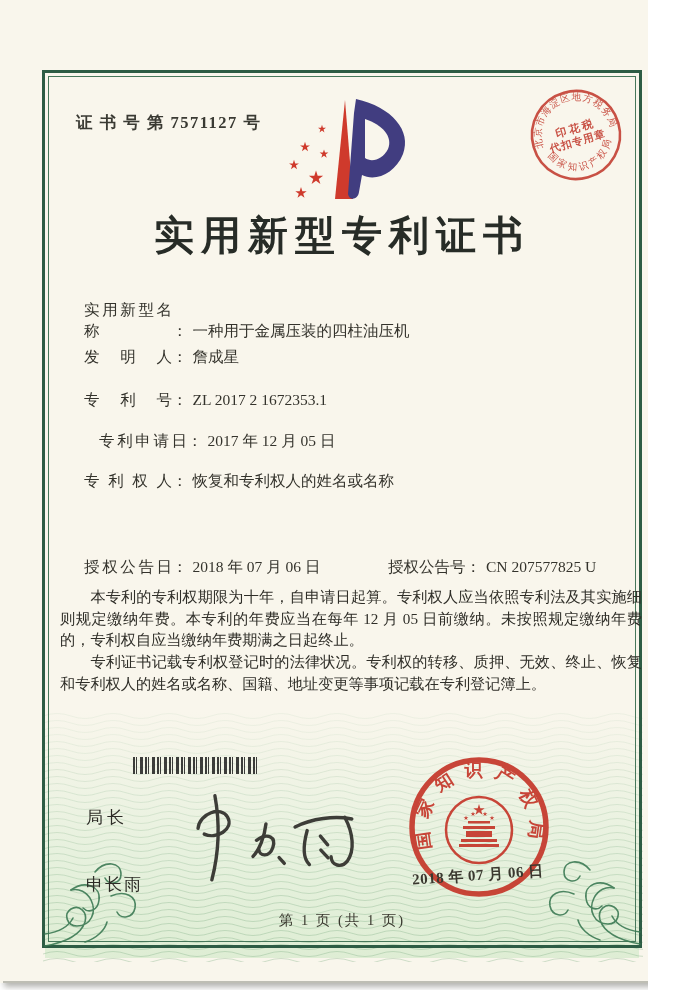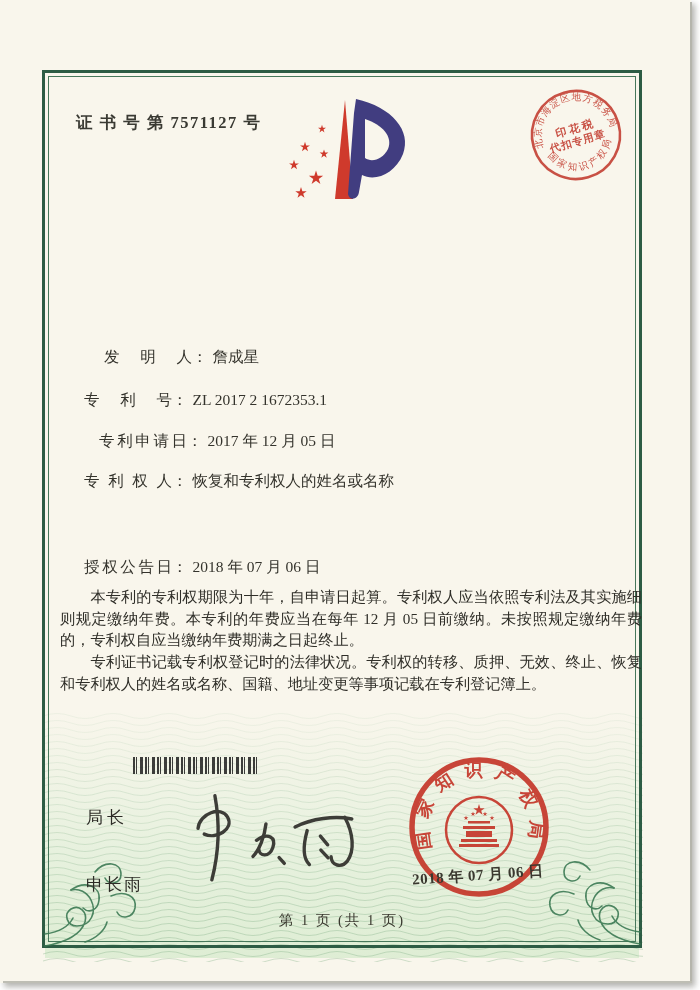--- a/index.html
+++ b/index.html
@@ -1,17 +1,17 @@
 <!DOCTYPE html>
 <html><head>
 <meta charset="utf-8">
 <style>
   * { margin:0; padding:0; box-sizing:border-box; }
   html,body { width:700px; height:990px; background:#fff; }
-  .stage { position:relative; width:700px; height:990px; overflow:hidden;
+  .stage { position:relative; width:648px; height:990px; overflow:hidden;
            font-family:"Liberation Serif","DejaVu Serif",serif; }
   .paper { position:absolute; left:0; top:0; width:691px; height:983px;
            background:#f9f6ec; box-shadow:4px 4px 6px rgba(108,108,100,.5); }
   .scan-edge-r { position:absolute; left:690px; top:2px; width:2px; height:981px; background:#b5b5ac; }
   .scan-edge-b { position:absolute; left:3px; top:981px; width:689px; height:2px; background:#bebeb4; }
 
   .wave-bg { position:absolute; left:45px; top:712px; width:594px; height:246px;
              background:linear-gradient(to bottom, rgba(233,243,228,0) 0%,
                         rgba(227,240,219,.8) 55%, rgba(221,237,211,.95) 100%); }
   .waves   { position:absolute; left:43px; top:712px; }
@@ -29,21 +29,21 @@
   .logo { position:absolute; left:272px; top:97px; }
   .tax-stamp { position:absolute; left:527px; top:86px; }
 
   .title { position:absolute; left:42px; top:208px; width:600px; text-align:center;
            font-size:40px; font-weight:bold; letter-spacing:7px; color:#272c27; }
 
   .row { position:absolute; left:84px; font-size:15.5px; color:#34332c; font-weight:500; }
   .row .lbl { display:inline-block; width:88px; text-align:justify; text-align-last:justify; }
   .row .colon { display:inline-block; margin-right:5px; }
   .row .val2 { display:block; margin-left:26px; }
-  .r1 { top:300px; } .r2 { top:347px;margin-left:20px; } .r3 { top:390px; } .r4 { top:431px;margin-left:15px; }
+  .r1 { top:300px; } .r2 { top:347px; } .r3 { top:390px; } .r4 { top:431px;margin-left:15px; }
   .r5 { top:471px; } .r6 { top:512px; } .r7 { top:557px; }
   .grant-no { position:absolute; left:388px; top:557px; font-size:15.5px; color:#34332c; font-weight:500; }
   .grant-no .colon { margin-right:5px; }
 
   .body-text { position:absolute; left:60px; top:586px; width:582px; font-size:15.2px;
                line-height:21.7px; color:#2f2e28; text-align:justify; }
   .body-text p { text-indent:2em; margin:0; }
 
   .barcode { position:absolute; left:133px; top:757px; width:124px; height:17px; opacity:.85;
              background:repeating-linear-gradient(90deg,#1c1c1c 0 2px,transparent 2px 3px,
@@ -159,35 +159,42 @@
       </text>
       <text x="49" y="46" text-anchor="middle" font-size="11" font-weight="bold">印 花 税</text>
       <text x="49" y="59" text-anchor="middle" font-size="10.5" font-weight="bold" letter-spacing="1">代扣专用章</text>
       <path id="barc" d="M17.3 63.8 A35 35 0 0 0 80.7 63.8" fill="none"></path>
       <text font-size="9.6" letter-spacing="2.5">
         <textPath href="#barc" startOffset="50%" text-anchor="middle">国家知识产权局</textPath>
       </text>
     </g>
   </svg>
 
-
+  <div class="title">实用新型专利证书</div>
+
+  <div class="row r1">
+    <span class="lbl">实用新型名称</span><span class="colon">：</span><span class="val">一种用于金属压装的四柱油压机</span>
+  </div>
   <div class="row r2">
     <span class="lbl">发明人</span><span class="colon">：</span><span class="val">詹成星</span>
   </div>
   <div class="row r3">
     <span class="lbl">专利号</span><span class="colon">：</span><span class="val">ZL 2017 2 1672353.1</span>
   </div>
   <div class="row r4">
     <span class="lbl">专利申请日</span><span class="colon">：</span><span class="val">2017 年 12 月 05 日</span>
   </div>
   <div class="row r5">
     <span class="lbl">专利权人</span><span class="colon">：</span><span class="val">恢复和专利权人的姓名或名称</span>
   </div>
   <div class="row r7">
     <span class="lbl">授权公告日</span><span class="colon">：</span><span class="val">2018 年 07 月 06 日</span>
+  </div>
+  <div class="grant-no">
+    <span>授权公告号</span><span class="colon">：</span><span>CN 207577825 U</span>
   </div>
 
   <div class="body-text">
     <p>本专利的专利权期限为十年，自申请日起算。专利权人应当依照专利法及其实施细则规定缴纳年费。本专利的年费应当在每年 12 月 05 日前缴纳。未按照规定缴纳年费的，专利权自应当缴纳年费期满之日起终止。</p>
     <p>专利证书记载专利权登记时的法律状况。专利权的转移、质押、无效、终止、恢复和专利权人的姓名或名称、国籍、地址变更等事项记载在专利登记簿上。</p>
   </div>
 
   <div class="barcode"></div>
 
   <div class="dir-title">局长</div>

